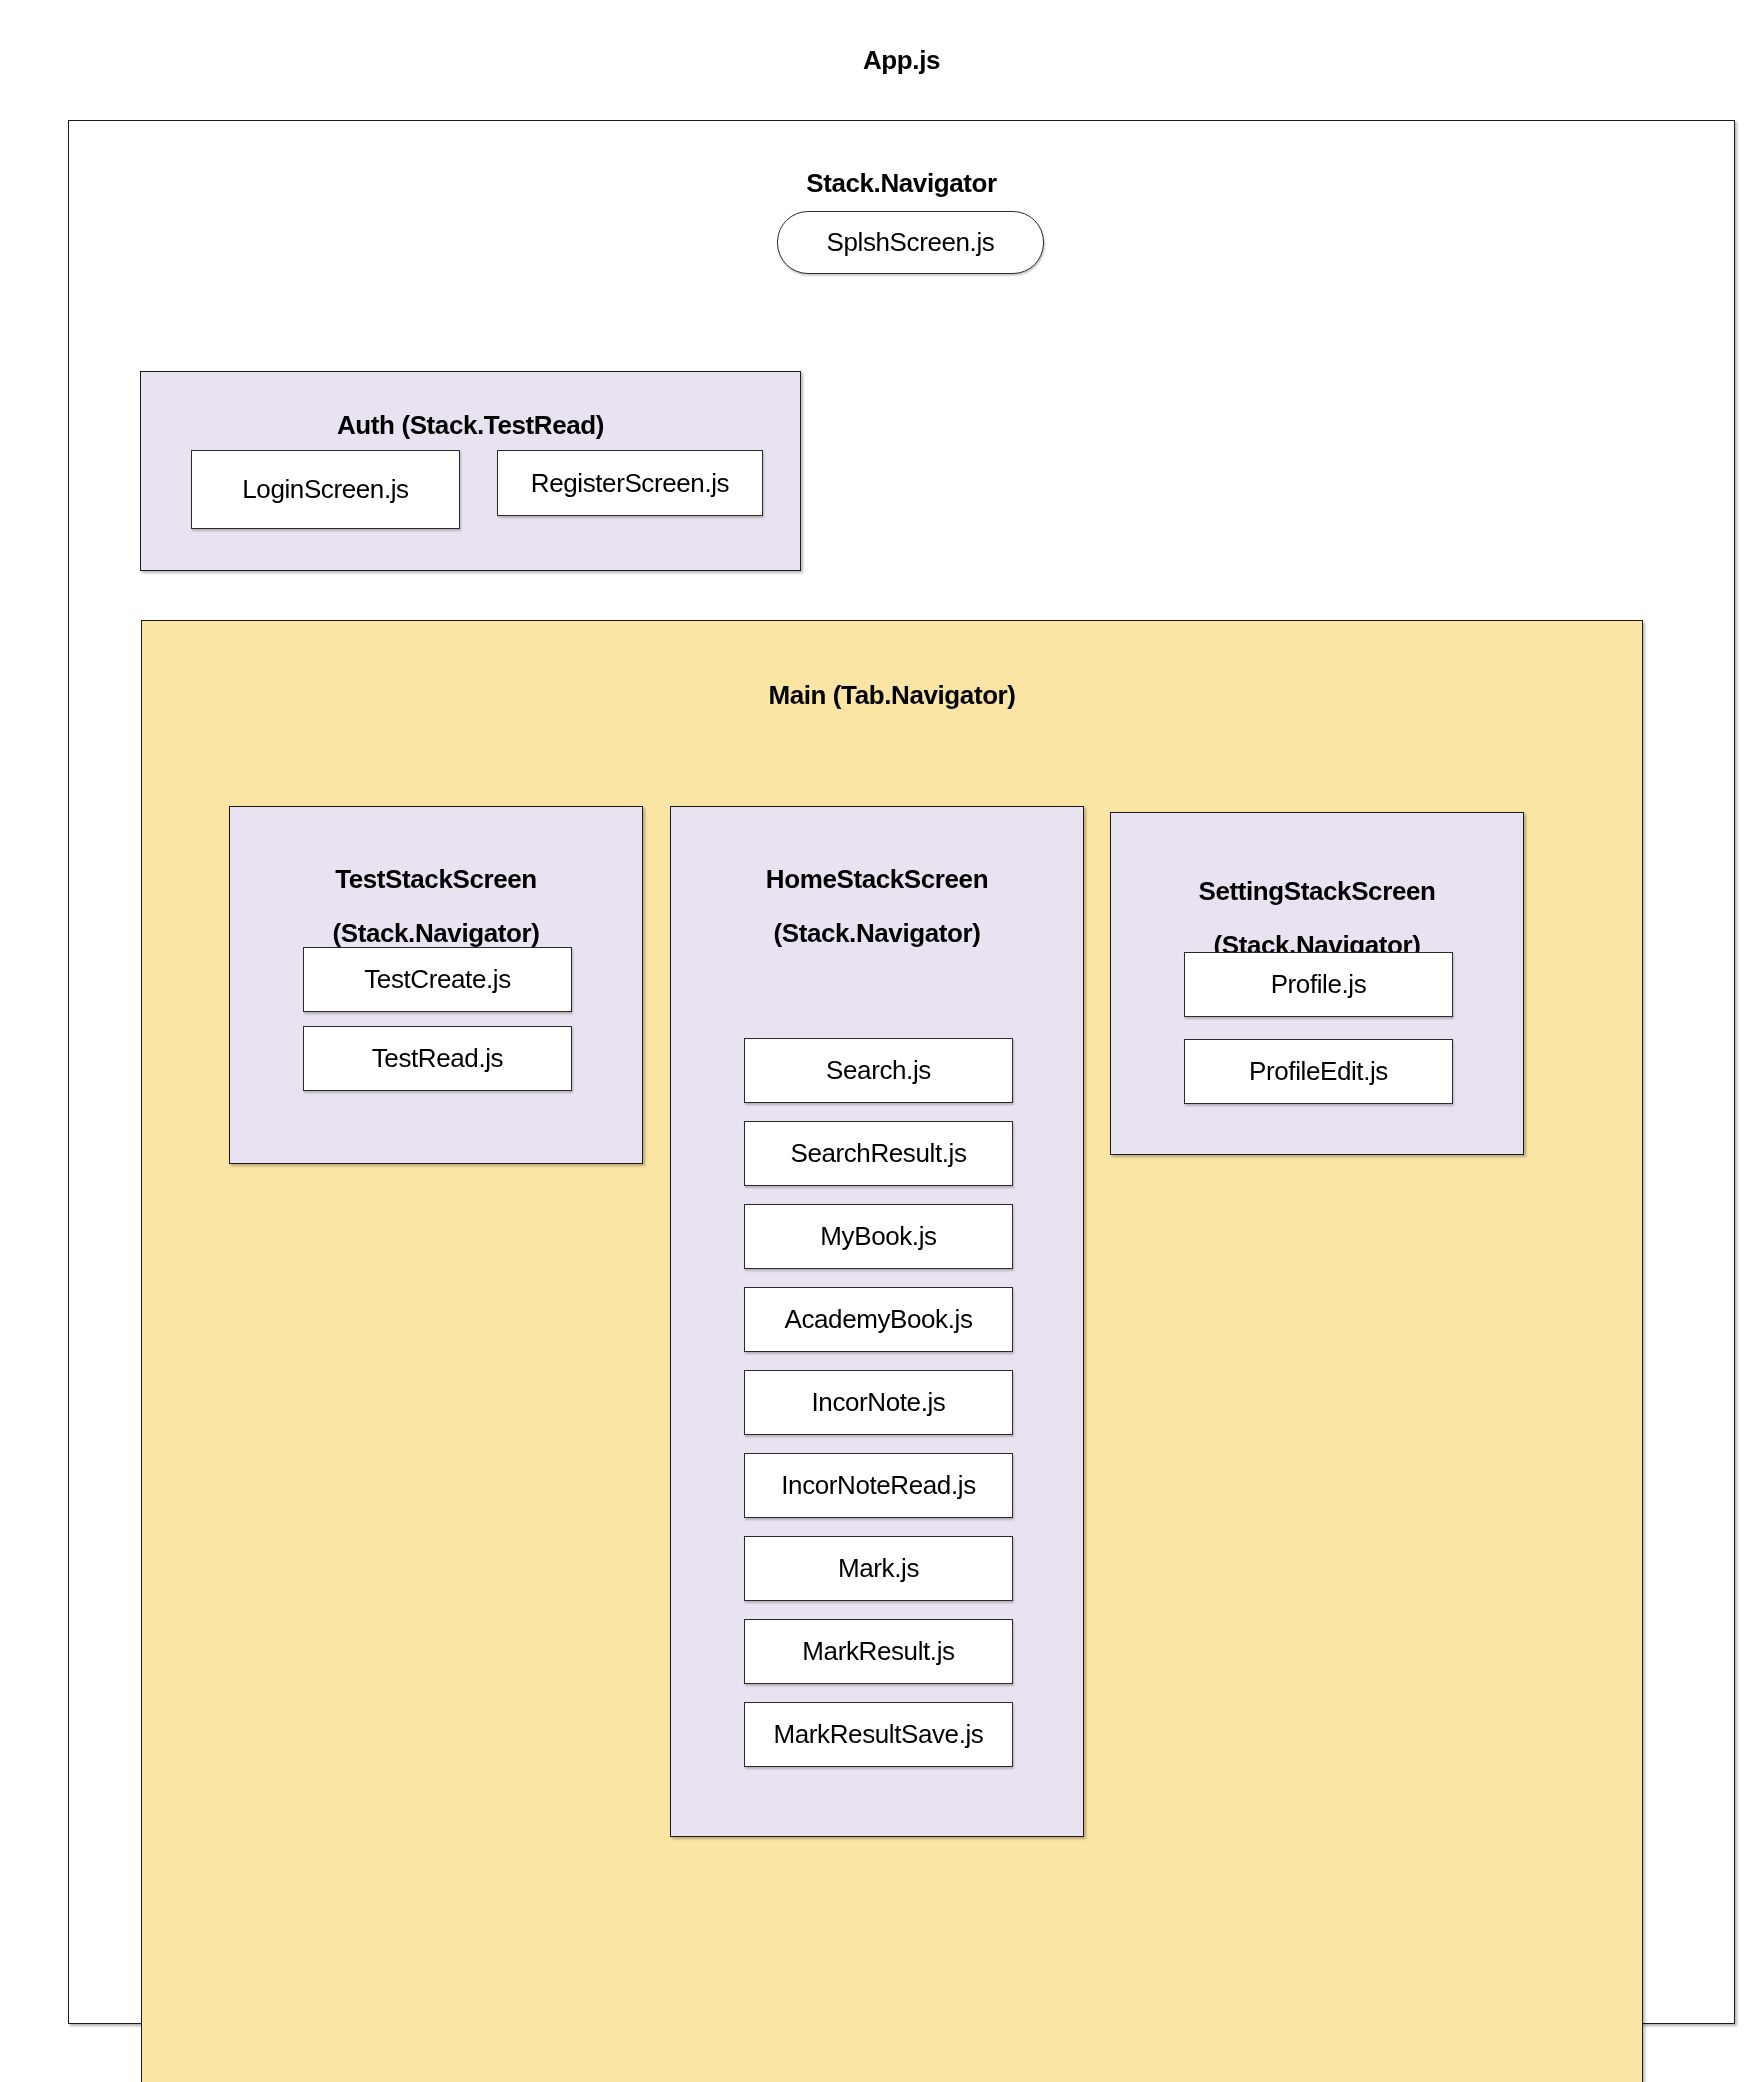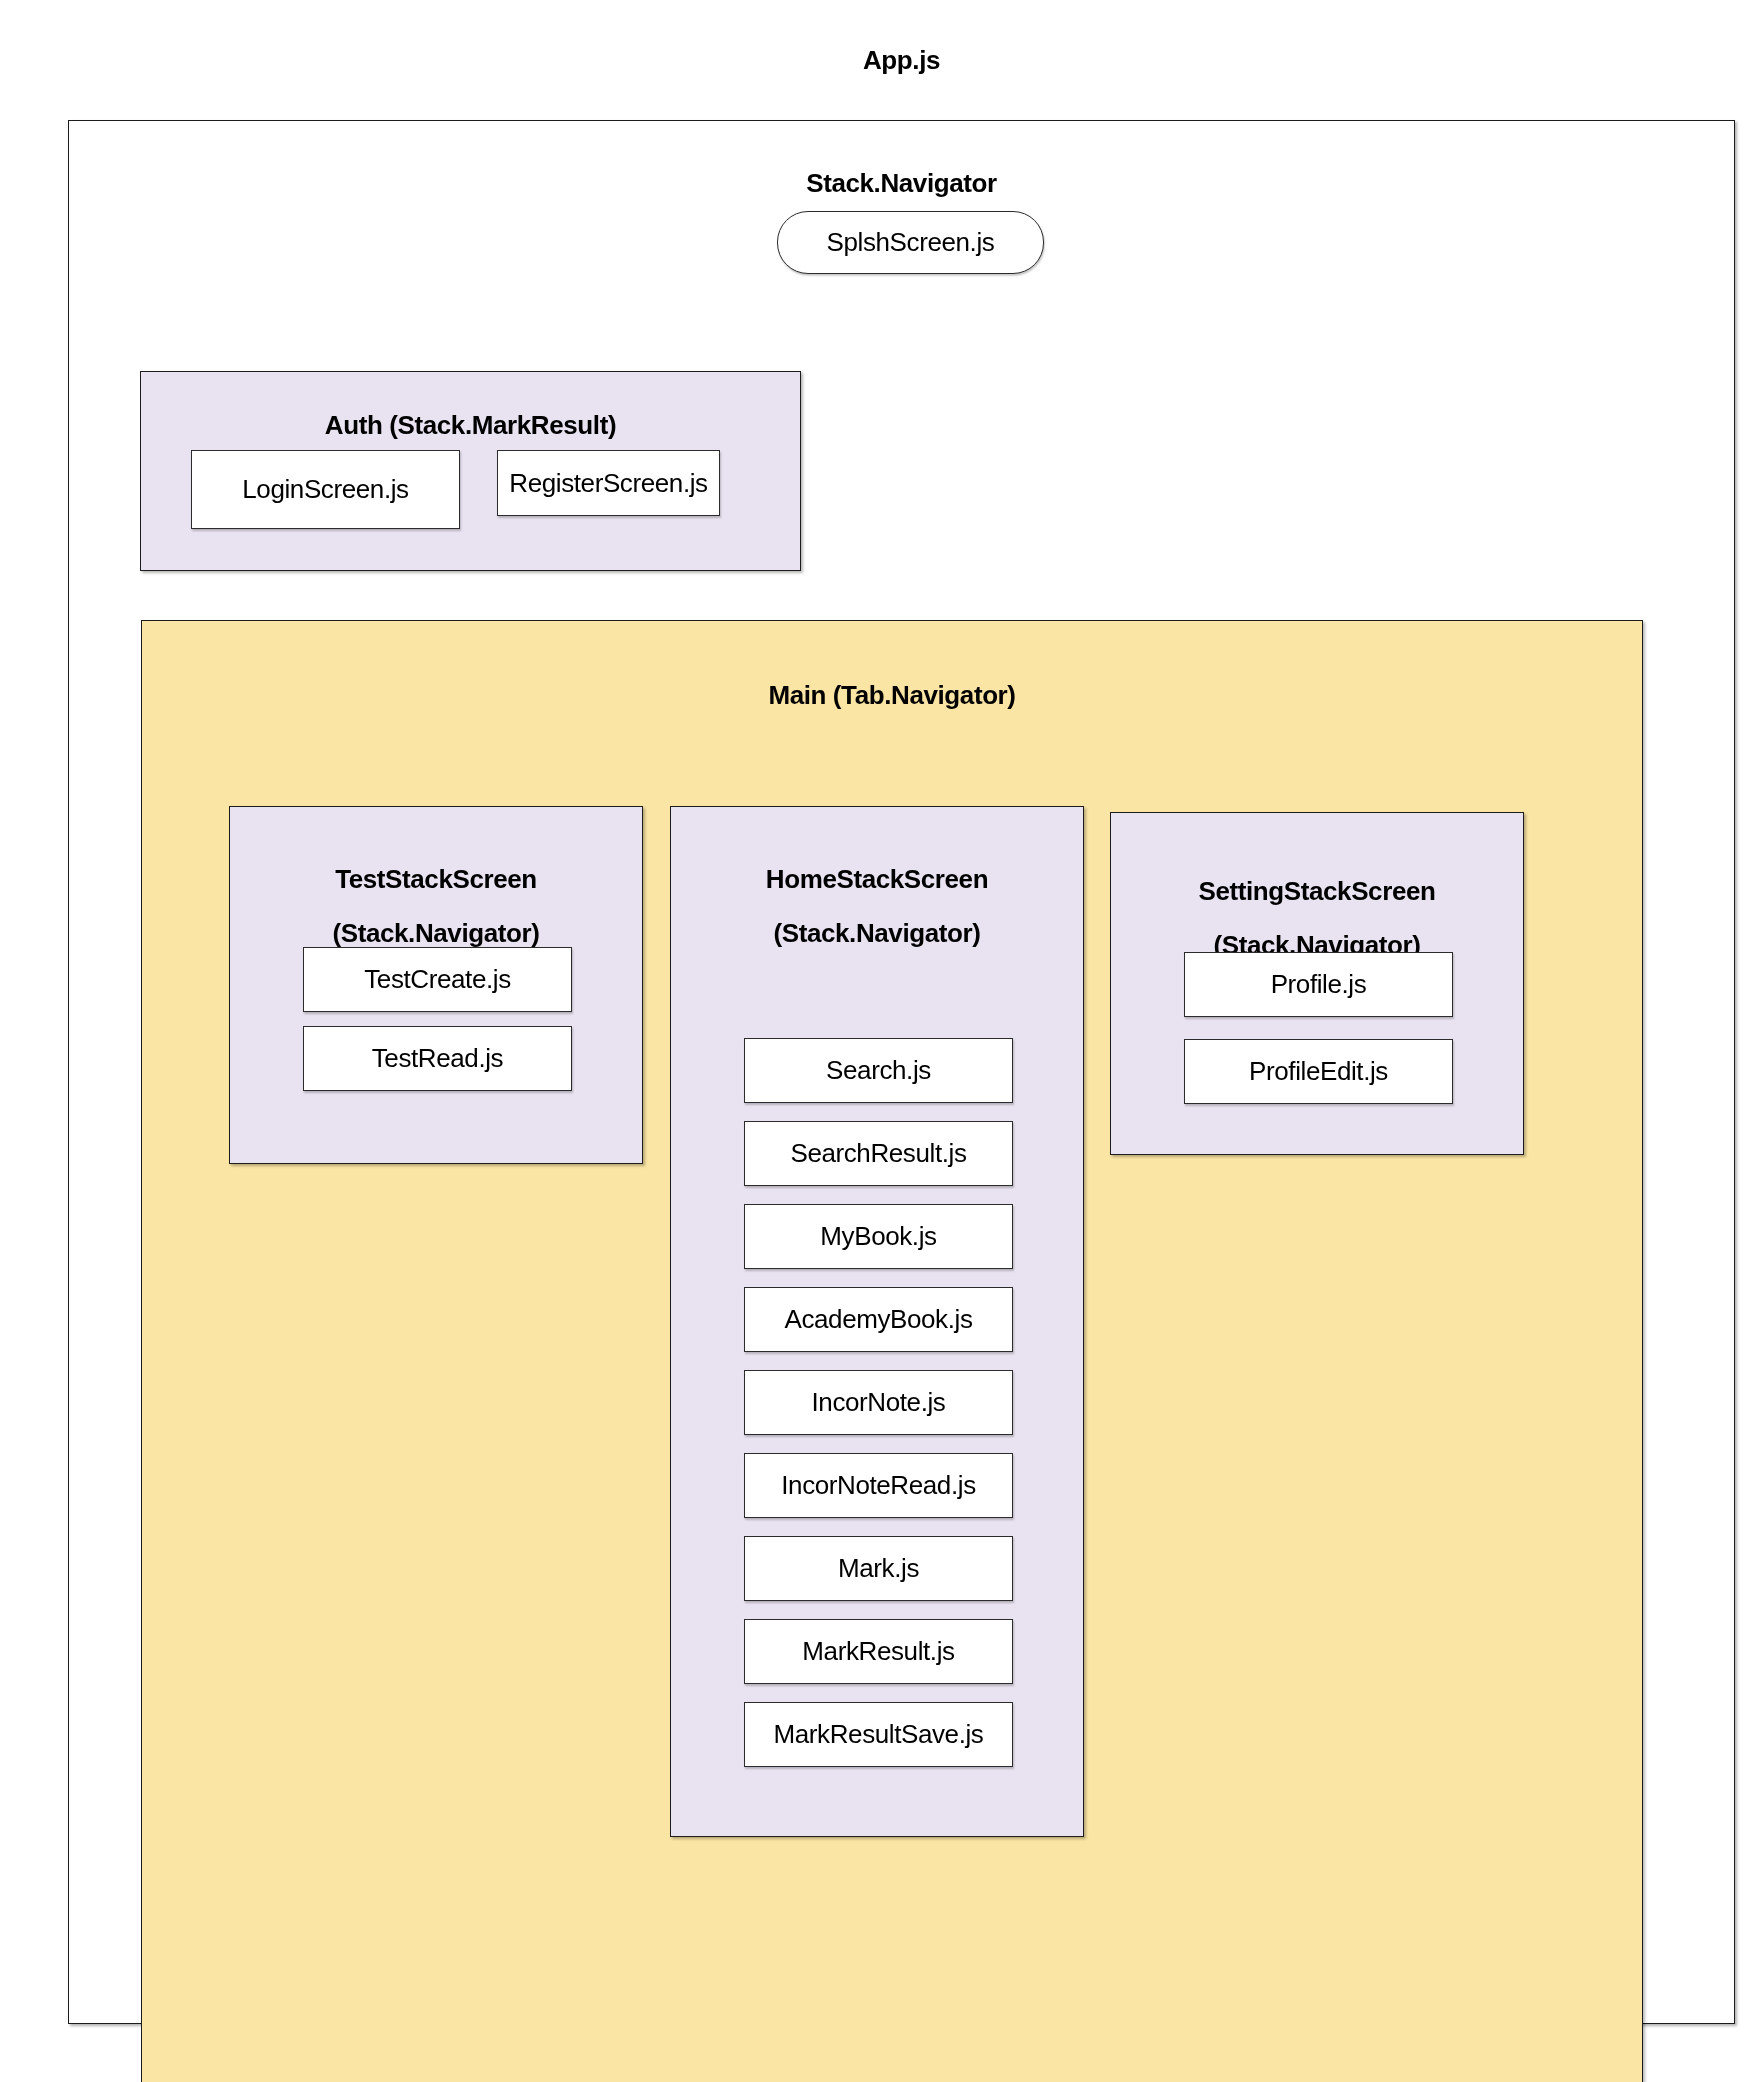--- a/index.html
+++ b/index.html
@@ -49,21 +49,21 @@
   .auth-box{
     position:absolute;left:71px;top:250px;width:661px;height:200px;
     background:var(--lavender);border:1.8px solid var(--border);
     box-shadow:1.8px 1.8px 2.6px rgba(0,0,0,0.28);
   }
   .auth-title{
     position:absolute;left:0;top:26px;width:100%;
     text-align:center;font-size:26px;font-weight:bold;
   }
   .node-login{left:50px;top:78px;width:269px;height:79px;}
-  .node-register{left:356px;top:78px;width:223px;height:66px;}
+  .node-register{left:356px;top:78px;width:266px;height:66px;}
 
   .main-box{
     position:absolute;left:72px;top:499px;width:1502px;height:1621px;
     background:var(--yellow);border:1.8px solid var(--border);
     box-shadow:1.8px 1.8px 2.6px rgba(0,0,0,0.28);
   }
   .main-title{
     position:absolute;left:0;top:47px;width:100%;
     text-align:center;font-size:26px;font-weight:bold;
   }
@@ -95,21 +95,21 @@
 
   <div class="app-title">App.js</div>
 
   <div class="outer-box">
 
     <div class="outer-title">Stack.Navigator</div>
 
     <div class="node node-splash">SplshScreen.js</div>
 
     <div class="auth-box">
-      <div class="auth-title">Auth (Stack.MarkResult)</div>
+      <div class="auth-title">Auth (Stack.TestRead)</div>
       <div class="node node-login">LoginScreen.js</div>
       <div class="node node-register">RegisterScreen.js</div>
     </div>
 
     <div class="main-box">
       <div class="main-title">Main (Tab.Navigator)</div>
 
       <div class="column col-test">
         <div class="col-title">
           <div>TestStackScreen</div>

